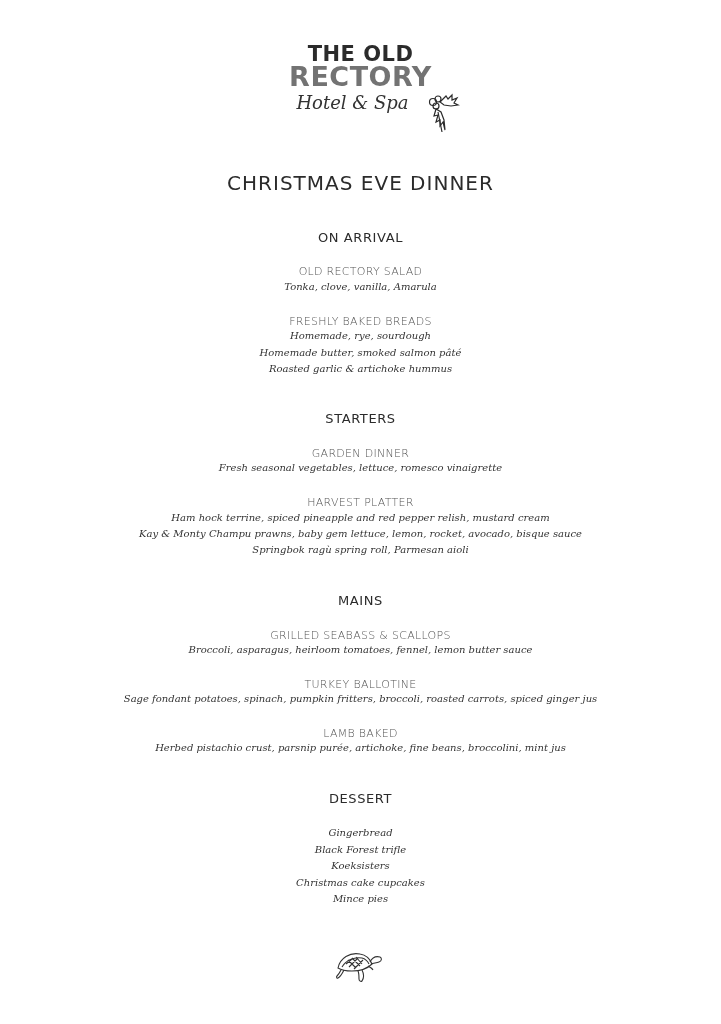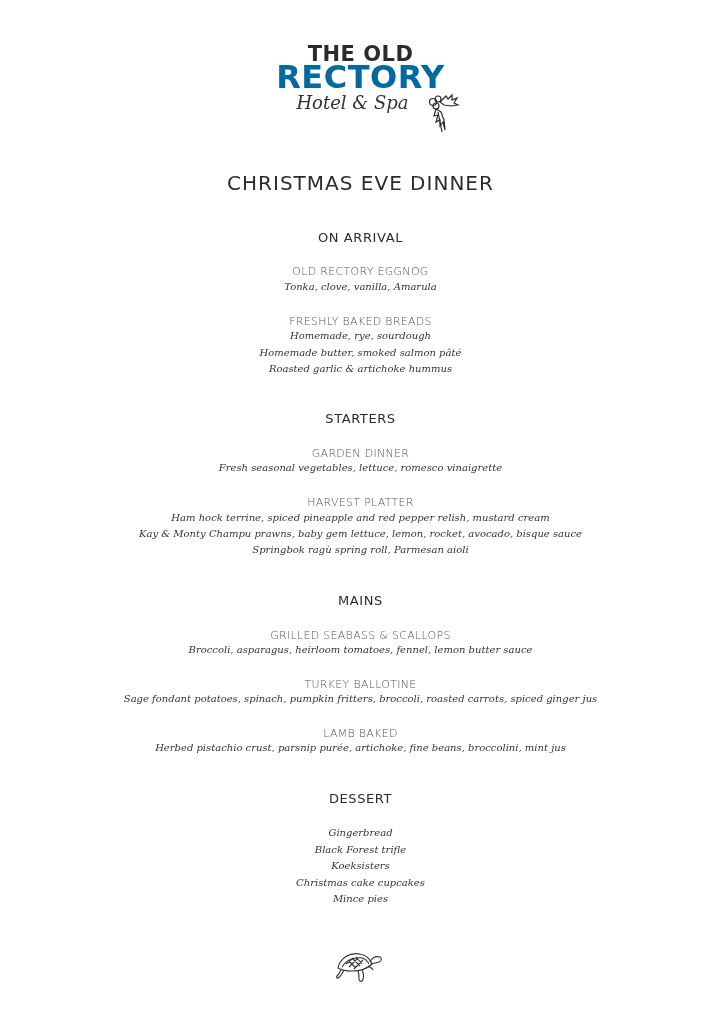--- a/index.html
+++ b/index.html
@@ -1,21 +1,21 @@
 <!DOCTYPE html>
 <html><head>
 <meta charset="utf-8">
 <style>
   html, body { margin: 0; padding: 0; background: #ffffff; }
   body { width: 721px; height: 1024px; position: relative; overflow: hidden; color: #2b2b2b; }
   .page { position: absolute; left: 0; top: 0; width: 666px; height: 1024px; }
   .center { position: absolute; left: 0; width: 721px; text-align: center; }
 
   .logo-line1 { top: 42px; font-family: "DejaVu Sans", sans-serif; font-weight: bold; font-size: 21px; letter-spacing: 0.5px; color: #2b2b2b; line-height: 24px; }
-  .logo-line2 { top: 62px; font-family: "DejaVu Sans", sans-serif; font-weight: bold; font-size: 32px; letter-spacing: 0.5px; color: #0369a1; line-height: 30px; }
+  .logo-line2 { top: 62px; font-family: "DejaVu Sans", sans-serif; font-weight: bold; font-size: 27px; letter-spacing: 0.5px; color: #737373; line-height: 30px; }
   .logo-line3 { top: 92px; left: -8px; font-family: "DejaVu Serif", serif; font-style: italic; font-size: 18px; color: #333; line-height: 22px; }
   .holly { position: absolute; left: 424px; top: 92px; width: 36px; height: 44px; }
 
   .title { top: 160px; font-family: "DejaVu Sans", sans-serif; font-weight: 500; font-size: 20px; letter-spacing: 1px; color: #2b2b2b; line-height: 26px; margin-top: 10px; }
 
   .section { font-family: "DejaVu Sans", sans-serif; font-size: 13px; letter-spacing: 0.6px; color: #2b2b2b; line-height: 18px; }
   .item-name { font-family: "DejaVu Sans", sans-serif; font-weight: 300; font-size: 11px; letter-spacing: 0.3px; color: #555; line-height: 14px; }
   .desc { font-family: "DejaVu Serif", serif; font-style: italic; font-size: 10px; color: #333; line-height: 16.5px; }
 
   .turtle { position: absolute; left: 334px; top: 946px; width: 50px; height: 40px; }
@@ -33,21 +33,21 @@
     <circle cx="14" cy="7" r="3"></circle>
     <circle cx="12" cy="14" r="3"></circle>
     <path d="M16 10 L22 4 L24 7 L28 3 L28 8 L33 6 L30 11 L34 13 L27 14 L20 13 Z"></path>
     <path d="M12 17 L10 24 L14 23 L12 30 L16 28 L16 34 L19 30 L21 38 L20 28 L17 20 Z"></path>
     <path d="M14 20 L18 40"></path>
   </svg>
 
   <div class="center title">CHRISTMAS EVE DINNER</div>
 
   <div class="center section" style="top:229px">ON ARRIVAL</div>
-  <div class="center item-name" style="top:265px">OLD RECTORY EGGNOG</div>
+  <div class="center item-name" style="top:265px">OLD RECTORY SALAD</div>
   <div class="center desc" style="top:279px">Tonka, clove, vanilla, Amarula</div>
   <div class="center item-name" style="top:315px">FRESHLY BAKED BREADS</div>
   <div class="center desc" style="top:328px">Homemade, rye, sourdough</div>
   <div class="center desc" style="top:345px">Homemade butter, smoked salmon pâté</div>
   <div class="center desc" style="top:361px">Roasted garlic &amp; artichoke hummus</div>
 
   <div class="center section" style="top:410px">STARTERS</div>
   <div class="center item-name" style="top:447px">GARDEN DINNER</div>
   <div class="center desc" style="top:460px">Fresh seasonal vegetables, lettuce, romesco vinaigrette</div>
   <div class="center item-name" style="top:496px">HARVEST PLATTER</div>

